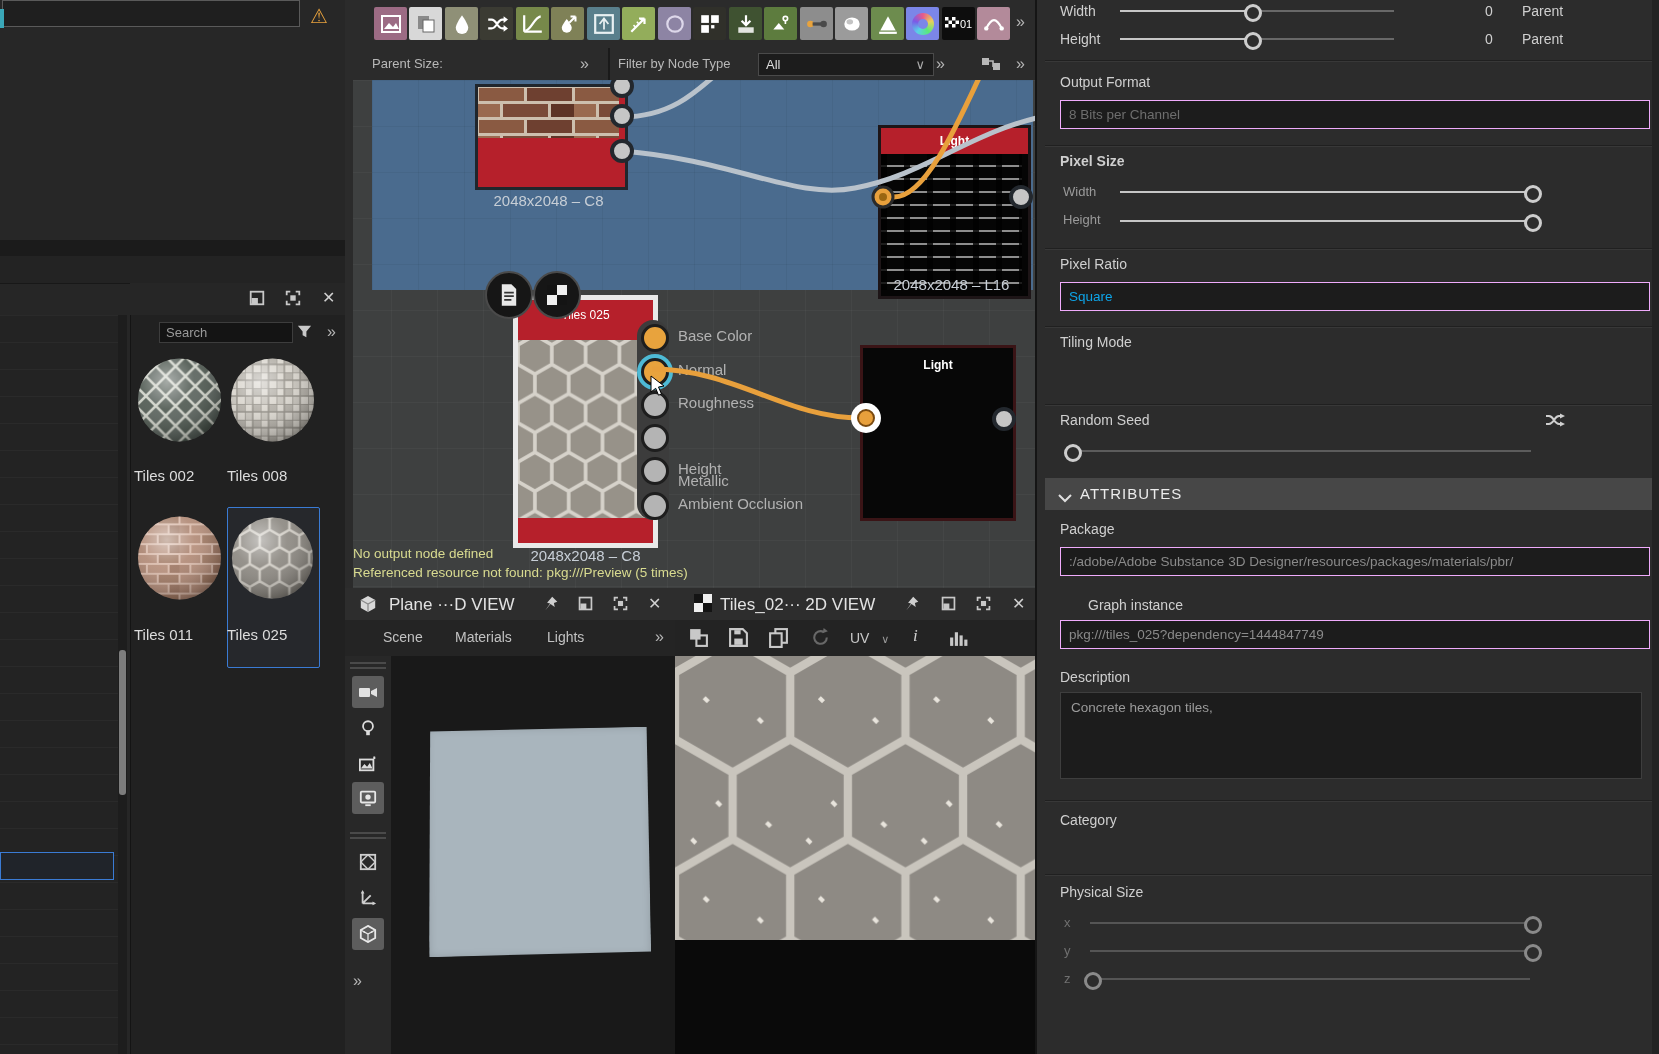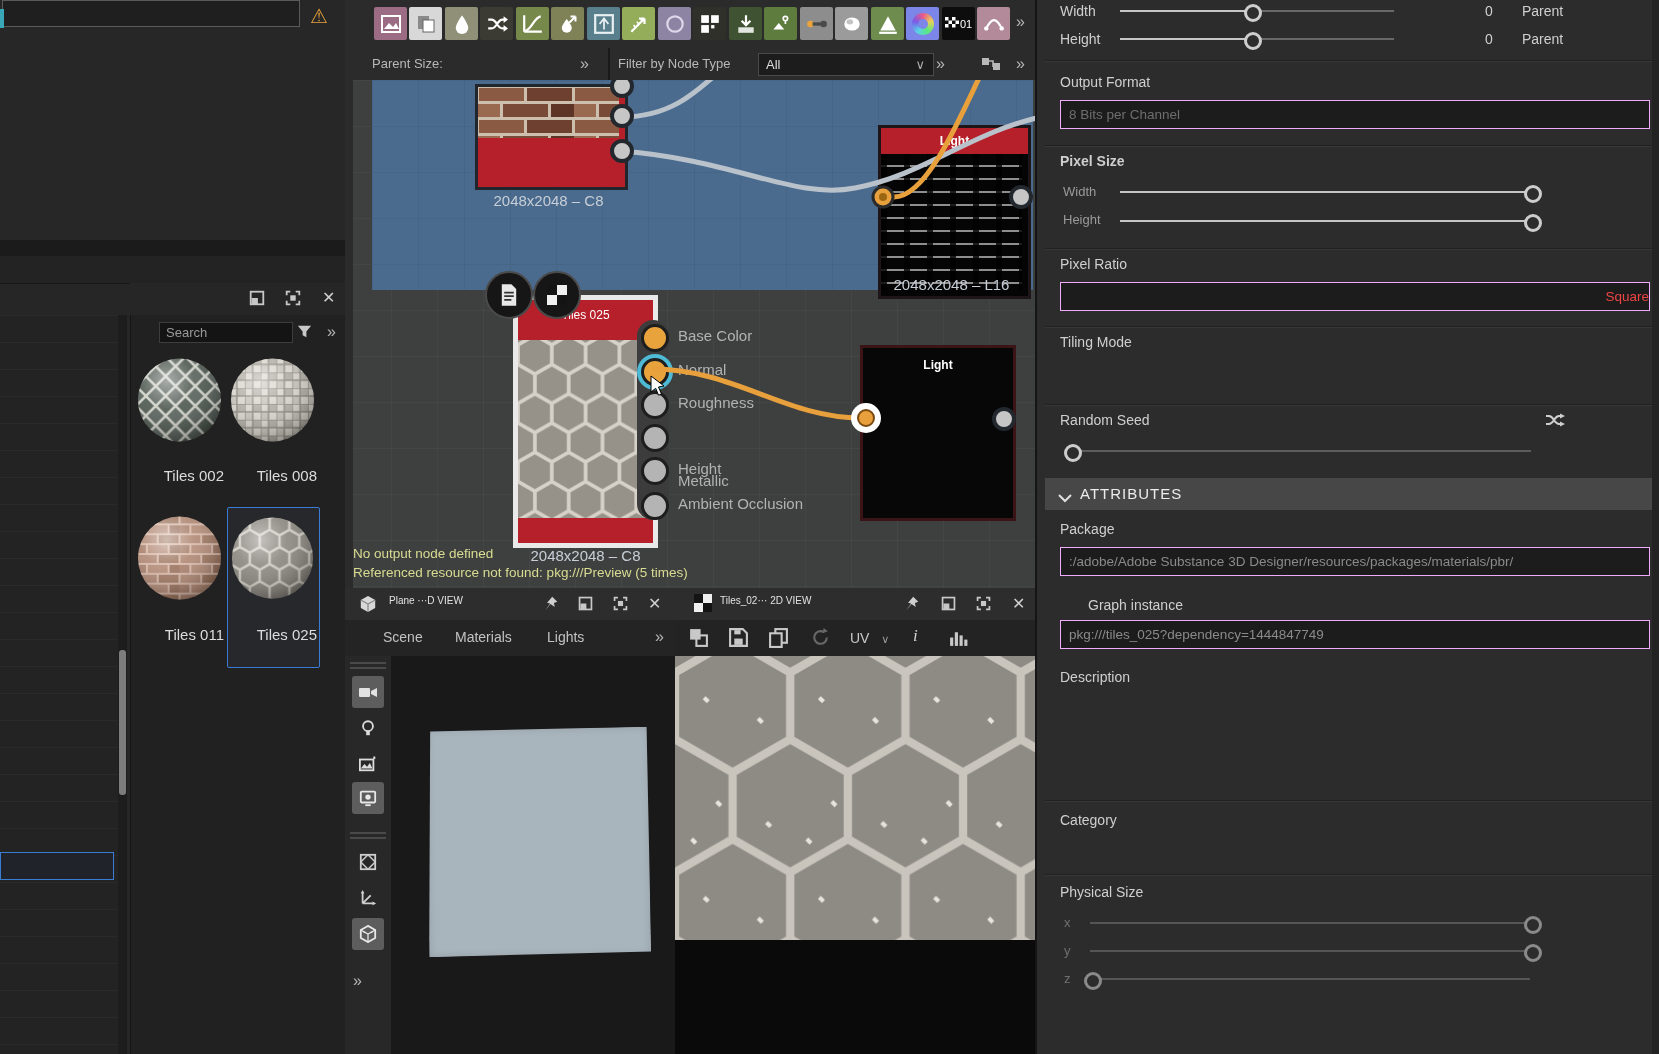--- a/index.html
+++ b/index.html
@@ -22,21 +22,21 @@
   .close-x{color:#cfcfcf;font-size:16px;line-height:18px;}
   #left-list{left:0;top:315px;width:118px;height:739px;background:repeating-linear-gradient(180deg,#2a2a2a 0 1px,#232323 1px 27px);}
   .blue-box{left:0;top:852px;width:112px;height:26px;border:1px solid #3a7bd4;background:#20242a;}
   #lscroll{left:118px;top:315px;width:9px;height:739px;background:#1d1d1d;}
   #lthumb{left:119px;top:650px;width:7px;height:145px;background:#7d7d7d;border-radius:3px;}
   #lib-body{left:130px;top:315px;width:215px;height:739px;background:#212121;border-left:1px solid #141414;}
   .search{position:absolute;left:28px;top:7px;width:120px;height:19px;background:#141414;border:1px solid #3d3d3d;
           color:#cfcfcf;font-size:13px;padding:0 6px;font-family:"Liberation Sans",sans-serif;}
   .search::placeholder{color:#9a9a9a;}
   .thumb{position:absolute;width:87px;height:90px;}
-  .tlabel{position:absolute;width:90px;text-align:right;font-size:15px;color:#dcdcdc;}
+  .tlabel{position:absolute;width:90px;text-align:left;font-size:15px;color:#dcdcdc;}
   .sel-box{position:absolute;left:96px;top:192px;width:91px;height:159px;border:1px solid #3a7bd4;border-radius:2px;background:#26282c;}
 
   
   #gt1{left:345px;top:0;width:690px;height:48px;background:#2b2b2b;border-bottom:2px solid #191919;}
   .ic{position:absolute;top:7px;width:33px;height:33px;border-radius:2px;display:flex;align-items:center;justify-content:center;}
   .chev{color:#b5b5b5;font-size:16px;}
   #gt2{left:345px;top:48px;width:690px;height:32px;background:#2b2b2b;border-bottom:2px solid #141414;font-size:13px;color:#b8b8b8;}
   .gsel{position:absolute;left:413px;top:5px;width:167px;height:21px;background:#1c1c1c;border:1px solid #4a4a4a;
         color:#ddd;line-height:21px;padding-left:7px;}
   .vdiv{position:absolute;left:263px;top:0;width:2px;height:32px;background:#1a1a1a;}
@@ -70,21 +70,21 @@
   .pin.gray{background:#b4b4b4;}
   .pin.glow{box-shadow:0 0 0 4px rgba(80,200,230,.9);}
   .pinlab{position:absolute;left:333px;font-size:15px;color:#b2b2b2;z-index:21;}
   #light2{left:515px;top:265px;width:150px;height:170px;background:#070707;border:3px solid #3a1416;z-index:10;}
   .err{position:absolute;font-size:13.5px;color:#d9db90;z-index:45;}
   #wires{left:0;top:0;z-index:50;pointer-events:none;}
 
   
   #v3{left:345px;top:588px;width:330px;height:466px;background:#181818;}
   .phead{position:absolute;left:0;top:0;width:100%;height:32px;background:#2d2d2d;border-bottom:1px solid #1a1a1a;}
-  .ptitle{position:absolute;top:7px;font-size:10px;color:#e2e2e2;}
+  .ptitle{position:absolute;top:7px;font-size:17px;color:#e2e2e2;}
   .tabs{position:absolute;left:0;top:32px;width:100%;height:36px;background:#242424;border-bottom:1px solid #191919;font-size:14px;color:#c2c2c2;}
   .tab{position:absolute;top:9px;}
   #v3tools{left:0;top:68px;width:46px;height:398px;background:#282828;border-right:1px solid #151515;}
   .tbtn{position:absolute;left:7px;width:32px;height:32px;border-radius:3px;display:flex;align-items:center;justify-content:center;}
   .tbtn.on{background:#5d5d5d;}
   .sepline{position:absolute;left:5px;width:36px;height:2px;background:#4a4a4a;}
   #v3port{left:46px;top:68px;width:284px;height:398px;background:#191919;overflow:hidden;}
   #plane{left:37px;top:72px;width:222px;height:228px;background:#a9b5bd;transform:rotate(-.6deg);
          clip-path:polygon(1.5% 1%, 99% 0%, 100% 98.5%, 0% 100%);box-shadow:inset 0 0 8px rgba(0,0,0,.15);}
 
@@ -614,21 +614,21 @@
     <span class="plabel" style="left:23px;top:153px;font-weight:bold;">Pixel Size</span>
     <span class="slabel" style="left:26px;top:184px;">Width</span>
     <div class="tfill" style="left:83px;top:191px;width:410px;"></div>
     <div class="knob" style="left:487px;top:185px;"></div>
     <span class="slabel" style="left:26px;top:212px;">Height</span>
     <div class="tfill" style="left:83px;top:220px;width:410px;"></div>
     <div class="knob" style="left:487px;top:214px;"></div>
     <div class="sep" style="top:248px;"></div>
 
     <span class="plabel" style="left:23px;top:256px;">Pixel Ratio</span>
-    <div class="pfield" style="left:23px;top:282px;width:580px;color:#ef4444;text-align:right;">Square</div>
+    <div class="pfield" style="left:23px;top:282px;width:580px;color:#0ea5e9;">Square</div>
     <div class="sep" style="top:326px;"></div>
 
     <span class="plabel" style="left:23px;top:334px;">Tiling Mode</span>
     <div class="sep" style="top:404px;"></div>
 
     <span class="plabel" style="left:23px;top:412px;">Random Seed</span>
     <span class="abs" style="left:508px;top:410px;">
       <svg width="20" height="20" viewBox="0 0 20 20">
           <path d="M1,6 h3 c5,0 5,8 10,8 h2 M1,14 h3 c5,0 5,-8 10,-8 h2" fill="none" stroke="#cfcfcf" stroke-width="2"></path>
           <path d="M15,3.5 l5,2.5 -5,2.5 Z M15,11.5 l5,2.5 -5,2.5 Z" fill="#cfcfcf"></path>
@@ -644,20 +644,21 @@
       <span class="abs" style="left:35px;top:7px;">ATTRIBUTES</span>
     </div>
 
     <span class="plabel" style="left:23px;top:521px;">Package</span>
     <div class="pfield" style="left:23px;top:547px;width:580px;">:/adobe/Adobe Substance 3D Designer/resources/packages/materials/pbr/</div>
 
     <span class="plabel" style="left:23px;top:597px;margin-left:28px;">Graph instance</span>
     <div class="pfield" style="left:23px;top:620px;width:580px;">pkg:///tiles_025?dependency=1444847749</div>
 
     <span class="plabel" style="left:23px;top:669px;">Description</span>
+    <div class="ptext" style="left:23px;top:692px;width:560px;height:71px;">Concrete hexagon tiles,</div>
     <div class="sep" style="top:800px;"></div>
 
     <span class="plabel" style="left:23px;top:812px;">Category</span>
     <div class="sep" style="top:874px;"></div>
 
     <span class="plabel" style="left:23px;top:884px;">Physical Size</span>
     <span class="dlabel" style="left:27px;top:915px;">x</span>
     <div class="track" style="left:53px;top:922px;width:440px;background:#555;"></div>
     <div class="knob dim" style="left:487px;top:916px;"></div>
     <span class="dlabel" style="left:27px;top:943px;">y</span>

